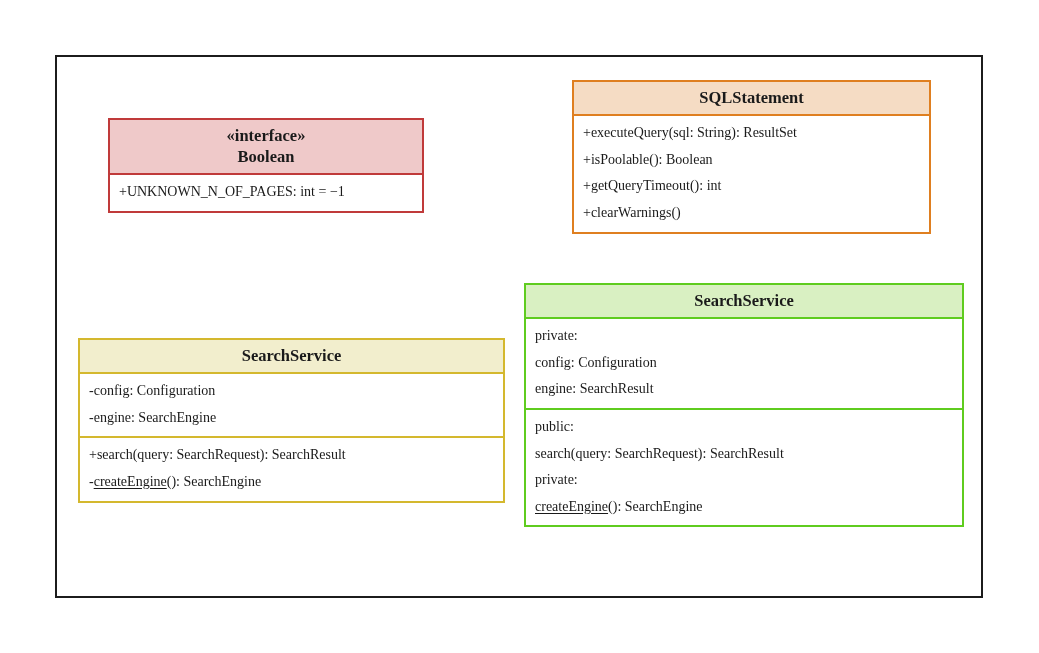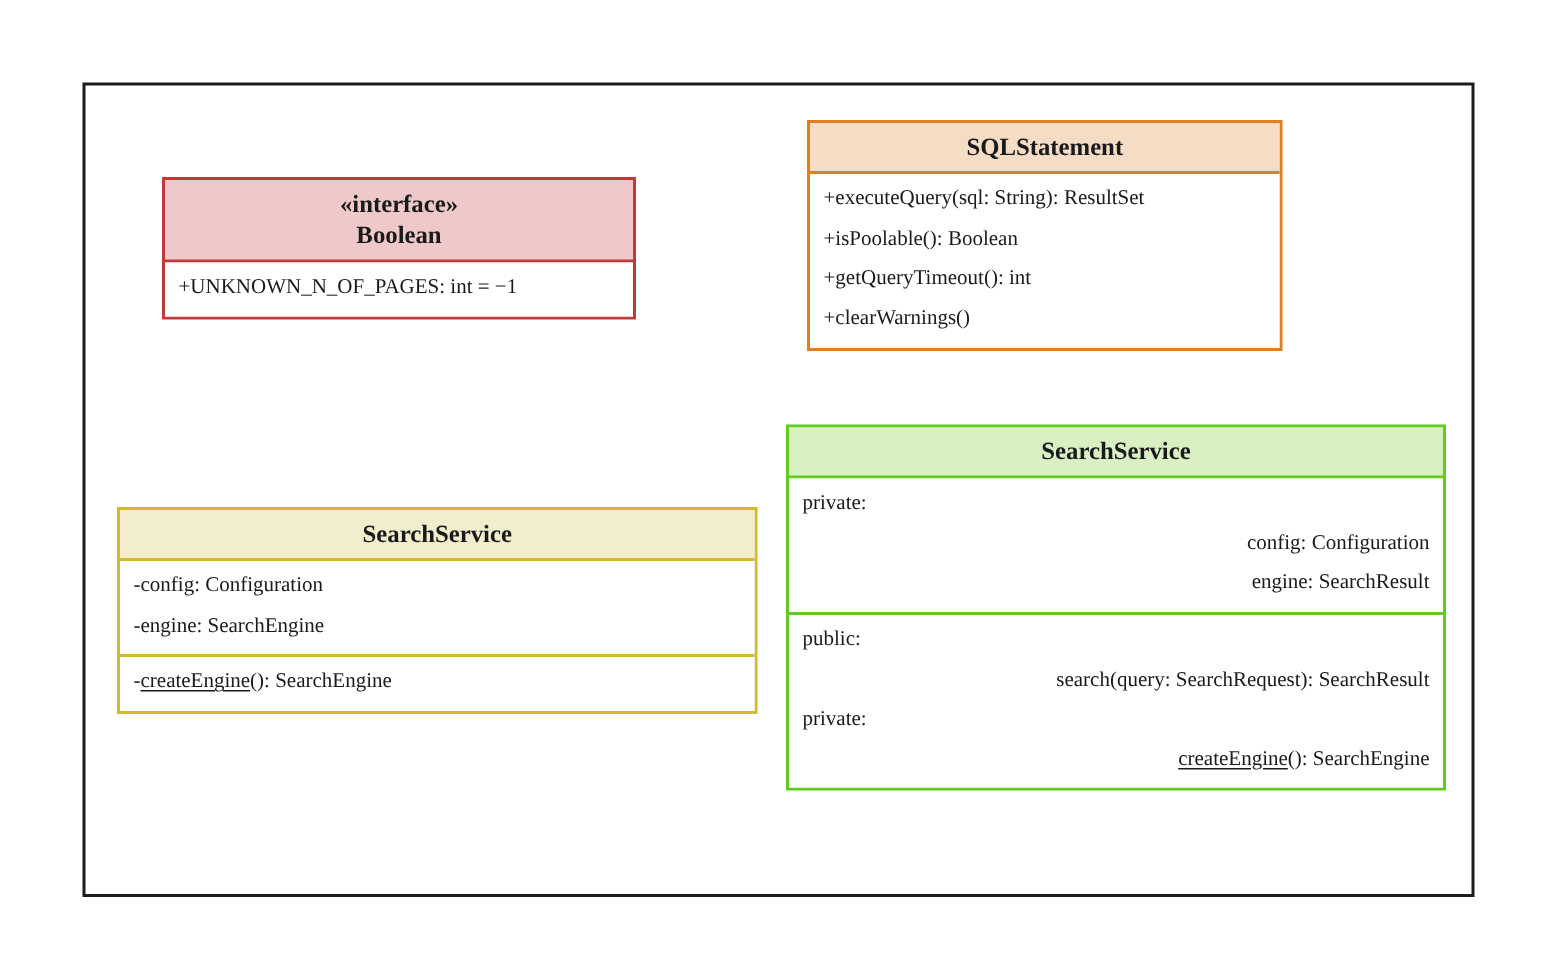--- a/index.html
+++ b/index.html
@@ -63,21 +63,20 @@
     border-top-width: 2px;
     border-top-style: solid;
   }
   .uml-row {
     font-size: 14px;
     line-height: 1.33;
     padding: 4px 9px 4px 9px;
     white-space: nowrap;
   }
   .uml-row.indented {
-    text-align: right;
   }
   .static-member {
     text-decoration: underline;
     text-underline-offset: 2px;
   }
 
   
   .theme-red        { border-color: #c03a3a; }
   .theme-red   .uml-header { background: #efc9c9; border-bottom-color: #c03a3a; }
 
@@ -87,21 +86,21 @@
   .theme-yellow     { border-color: #d4b82e; }
   .theme-yellow .uml-header { background: #f2eecd; border-bottom-color: #d4b82e; }
   .theme-yellow .uml-compartment + .uml-compartment { border-top-color: #d4b82e; }
 
   .theme-green      { border-color: #5fcc1f; }
   .theme-green  .uml-header { background: #d9f0c2; border-bottom-color: #5fcc1f; }
   .theme-green  .uml-compartment + .uml-compartment { border-top-color: #5fcc1f; }
 
   
   #class-pageable      { left: 51px;  top:  61px; width: 316px; }
-  #class-sqlstatement  { left: 481px; top:  23px; width: 317px; }
+  #class-sqlstatement  { left: 515px; top:  23px; width: 359px; }
   #class-searchservice-uml  { left: 21px;  top: 281px; width: 427px; }
   #class-searchservice-cpp  { left: 467px; top: 226px; width: 440px; }
 </style>
 </head>
 <body>
 
 <div id="diagram-frame">
 
   <div class="uml-class theme-red" id="class-pageable">
     <div class="uml-header">
@@ -127,20 +126,21 @@
 
   <div class="uml-class theme-yellow" id="class-searchservice-uml">
     <div class="uml-header">
       <span class="cname">SearchService</span>
     </div>
     <div class="uml-compartment">
       <div class="uml-row">-config: Configuration</div>
       <div class="uml-row">-engine: SearchEngine</div>
     </div>
     <div class="uml-compartment">
+      <div class="uml-row">+search(query: SearchRequest): SearchResult</div>
       <div class="uml-row"><span>-</span><span class="static-member">createEngine</span><span>(): SearchEngine</span></div>
     </div>
   </div>
 
   <div class="uml-class theme-green" id="class-searchservice-cpp">
     <div class="uml-header">
       <span class="cname">SearchService</span>
     </div>
     <div class="uml-compartment">
       <div class="uml-row">private:</div>

